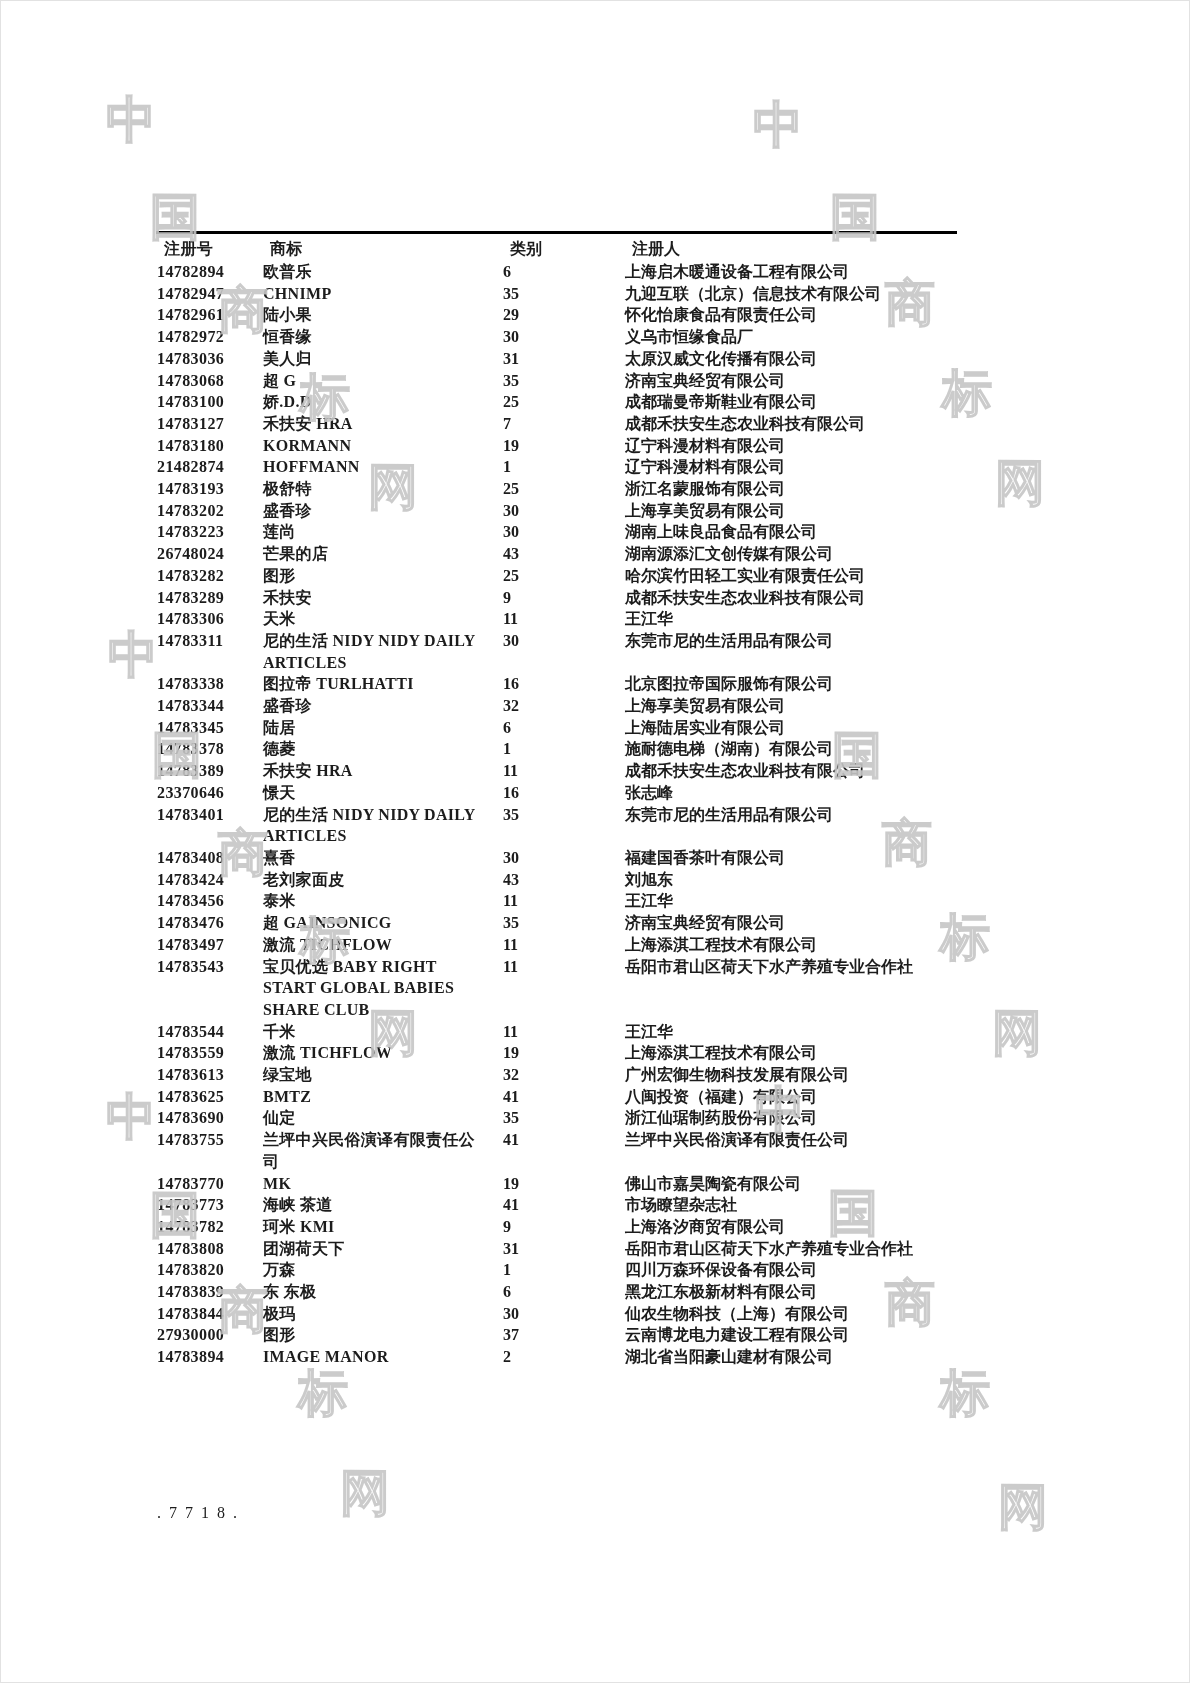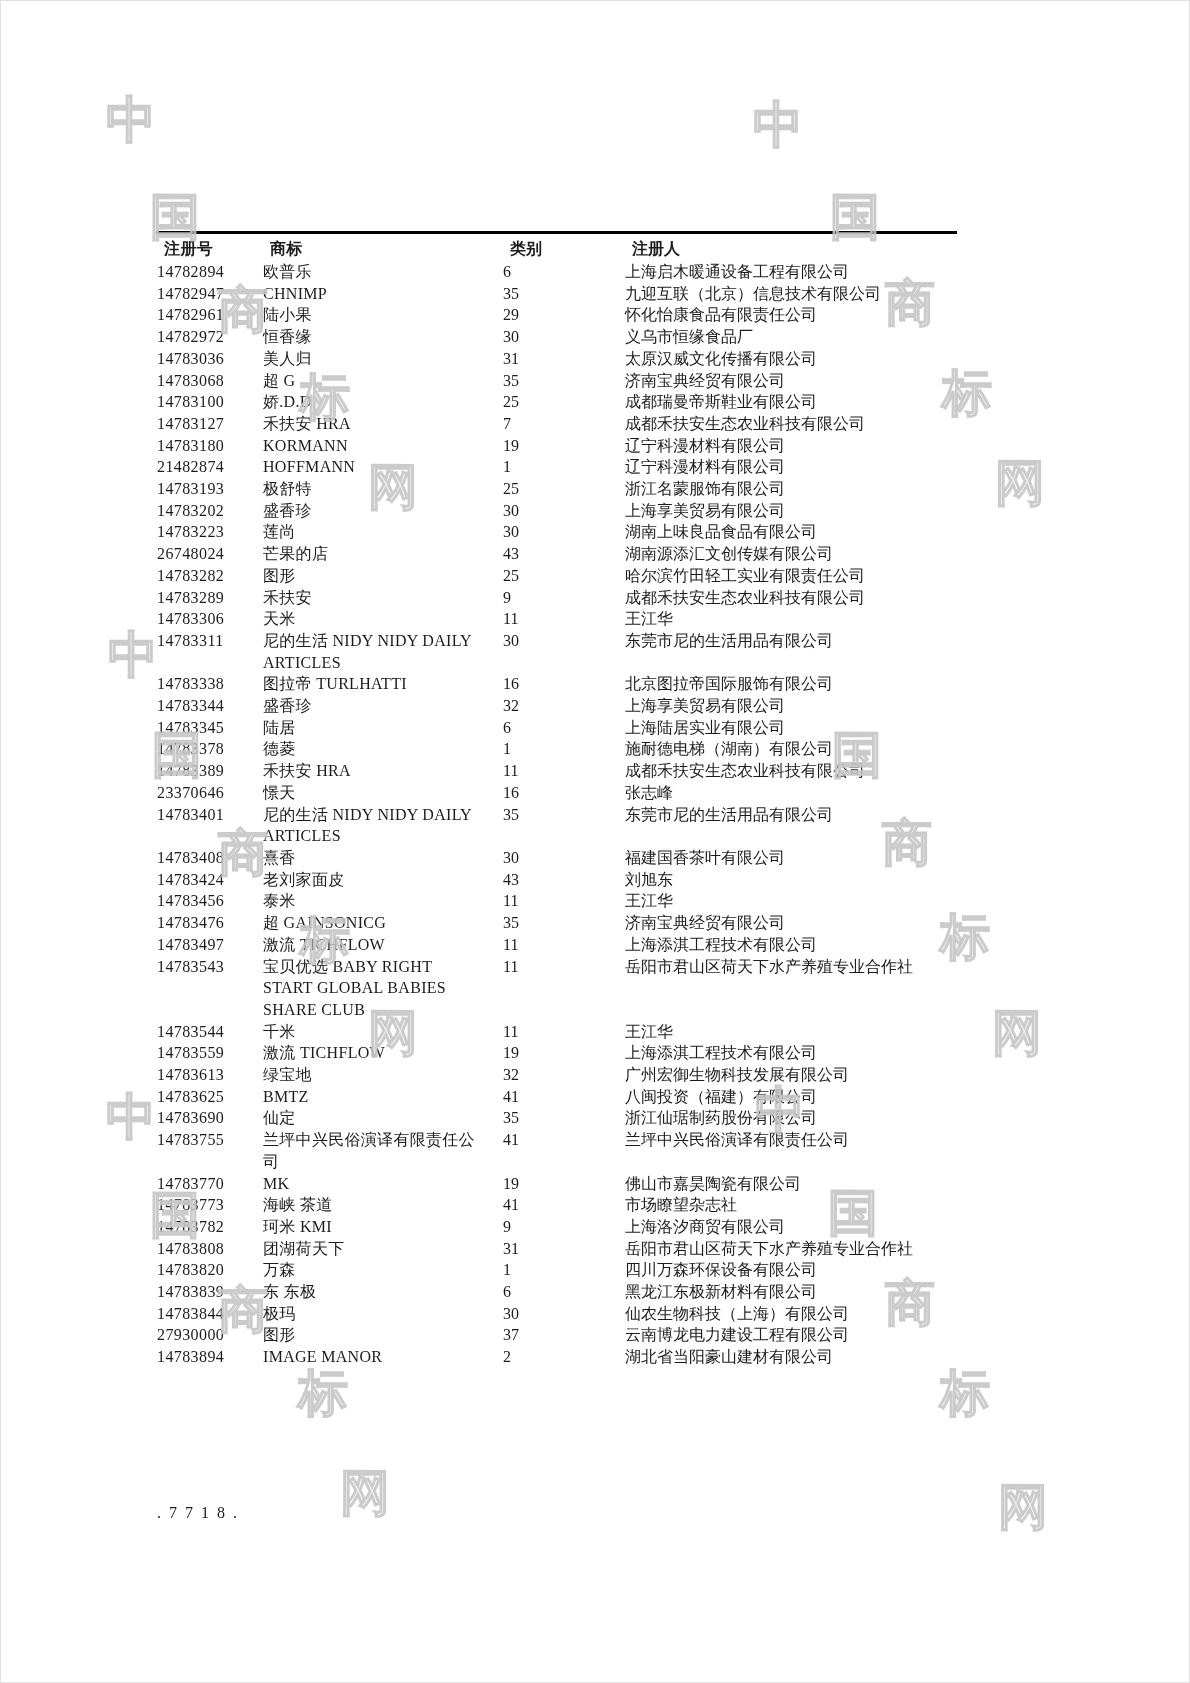--- a/index.html
+++ b/index.html
@@ -6,21 +6,21 @@
   .page{position:relative;width:1190px;height:1683px;background:#ffffff;overflow:hidden;
         font-family:"Liberation Serif","DejaVu Serif",serif;color:#1c1c1c;
         box-shadow:inset 0 0 0 1px #e2e2e2;}
   .content{position:absolute;inset:0;z-index:1;}
   .hdr{position:absolute;top:200px;left:157px;width:800px;display:flex;
        justify-content:space-between;align-items:flex-end;}
   .hdr .title{font-size:18px;font-weight:bold;letter-spacing:0.5px;}
   .hdr .issue{font-size:17px;}
   .rule{position:absolute;top:231px;left:156px;width:801px;height:2.5px;background:#000;}
   .thead{position:absolute;top:238px;left:164px;width:800px;font-weight:bold;}
-  .tbody{position:absolute;top:261px;left:157px;width:800px;}
+  .tbody{position:absolute;top:261px;left:157px;width:800px;font-weight:bold;}
   .row{display:grid;grid-template-columns:106px 240px 122px 332px;align-items:start;}
   .cell{font-size:16px;line-height:21.7px;white-space:normal;}
   .c-trademark{max-width:220px;letter-spacing:0.3px;}
   .c-reg-no{letter-spacing:0.4px;}
   .footer{position:absolute;top:1504px;left:157px;font-size:16px;letter-spacing:2px;}
   .wm-layer{position:absolute;inset:0;z-index:2;pointer-events:none;}
   .wm{position:absolute;font-size:50px;line-height:1;font-weight:700;
       font-family:"DejaVu Sans","Liberation Sans",sans-serif;
       color:transparent;-webkit-text-stroke:1.4px #c6c6c6;opacity:0.9;}
 </style>

